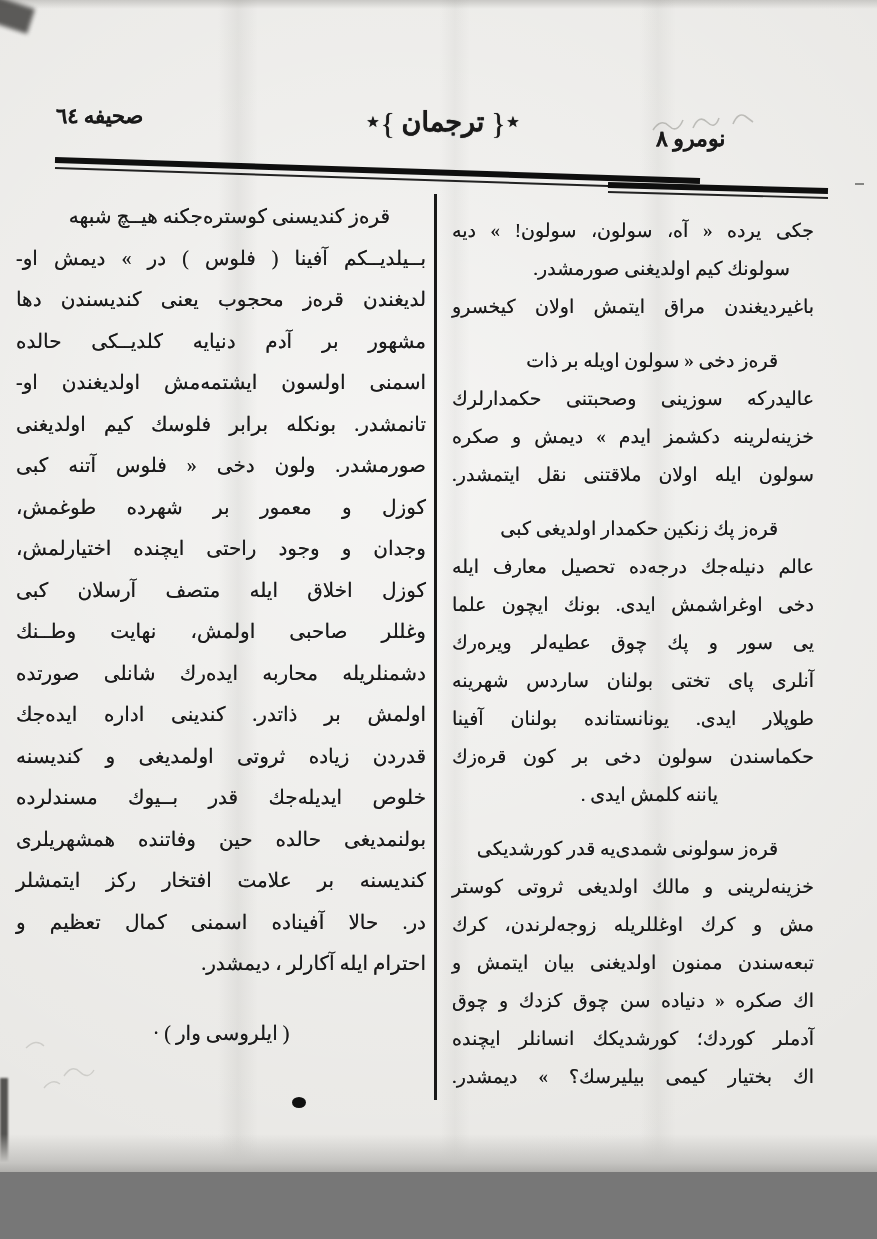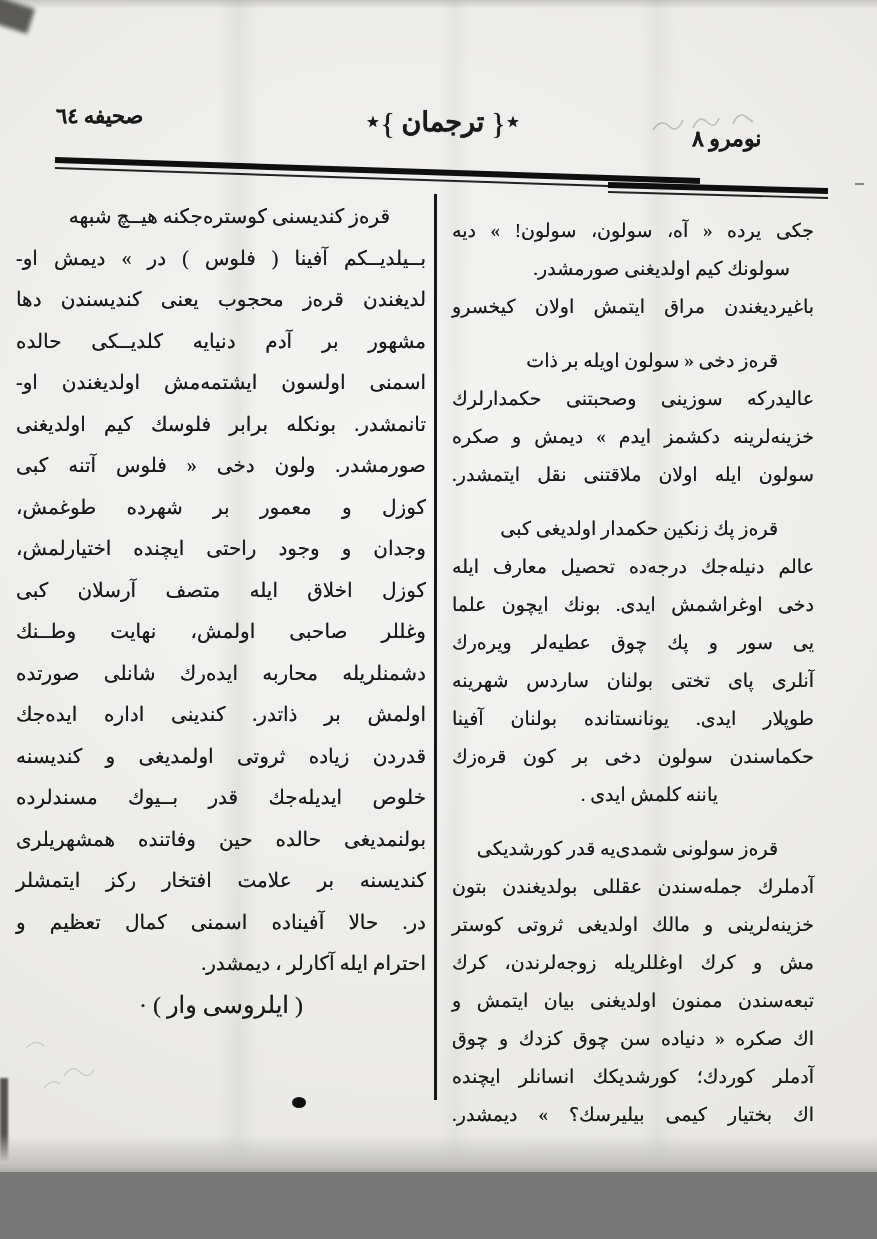--- a/index.html
+++ b/index.html
@@ -19,35 +19,35 @@
   .fold{position:absolute;top:0;height:1239px;pointer-events:none;}
   .fold.f1{left:218px;width:40px;background:linear-gradient(90deg,rgba(120,120,115,0),rgba(120,120,115,.10),rgba(120,120,115,0));}
   .fold.f2{left:640px;width:36px;background:linear-gradient(90deg,rgba(120,120,115,0),rgba(120,120,115,.08),rgba(120,120,115,0));}
   .fold.f3{left:440px;width:30px;background:linear-gradient(90deg,rgba(120,120,115,0),rgba(120,120,115,.07),rgba(120,120,115,0));}
 
   
   .hdr-page{position:absolute;left:56px;top:104px;font-size:21px;font-weight:bold;direction:rtl;letter-spacing:1px;text-shadow:0 0 .6px rgba(20,20,20,.8);}
   .masthead{position:absolute;left:328px;top:106px;width:230px;text-align:center;direction:rtl;font-size:27px;font-weight:bold;text-shadow:0 0 .7px rgba(10,10,10,.9);}
   .masthead .orn{font-size:20px;vertical-align:3px;padding:0 2px;}
   .masthead .brace{font-size:30px;font-weight:normal;vertical-align:-2px;}
-  .hdr-issue{position:absolute;left:692px;top:126px;font-size:22px;font-weight:bold;direction:rtl;letter-spacing:2px;text-shadow:0 0 .6px rgba(20,20,20,.8);}
+  .hdr-issue{position:absolute;left:656px;top:126px;font-size:22px;font-weight:bold;direction:rtl;letter-spacing:2px;text-shadow:0 0 .6px rgba(20,20,20,.8);}
   .scribble{position:absolute;opacity:.5;}
 
   
   .divider{position:absolute;left:434px;top:194px;width:2.5px;height:906px;background:#181818;}
   .col{position:absolute;direction:rtl;}
   .col-right{left:452px;top:196px;width:362px;font-size:19px;}
   .col-left{left:16px;top:196px;width:410px;font-size:20px;}
   .line{line-height:38px;height:38px;white-space:nowrap;text-align:justify;text-align-last:justify;text-shadow:0 0 .6px rgba(25,25,25,.75);}
   .col-left .line{line-height:41.5px;height:41.5px;}
   .line.ralign{text-align:right;text-align-last:right;}
   .line.ind{padding-right:36px;}
   .line.ind2{padding-right:24px;}
   .para{margin:16px 0 10px 0;}
-  .footer-note{text-align:center;text-align-last:center;font-size:24px;line-height:40px;white-space:nowrap;text-shadow:0 0 .6px rgba(25,25,25,.75);}
+  .footer-note{margin-top:28px;text-align:center;text-align-last:center;font-size:20px;line-height:40px;white-space:nowrap;text-shadow:0 0 .6px rgba(25,25,25,.75);}
   .ink-dot{position:absolute;left:292px;top:1097px;width:14px;height:11px;background:#101010;border-radius:50%;filter:blur(.4px);}
   .dash-right{position:absolute;left:855px;top:183px;width:9px;height:2px;background:#5a5a57;opacity:.7;}
 </style>
 </head>
 <body>
 
 <div id="stage">
 
   <div class="edge-top"></div>
   <div class="fold f1"></div>
@@ -101,21 +101,20 @@
       <div class="line">عالم دنیله‌جك درجه‌ده تحصیل معارف ایله</div>
       <div class="line">دخی اوغراشمش ایدی. بونك ایچون علما</div>
       <div class="line">یی سور و پك چوق عطیه‌لر ویره‌رك</div>
       <div class="line">آنلری پای تختی بولنان ساردس شهرینه</div>
       <div class="line">طوپلار ایدی. یونانستانده بولنان آفینا</div>
       <div class="line">حکماسندن سولون دخی بر کون قره‌زك</div>
       <div class="line ralign" style="padding-right:96px">یاننه کلمش ایدی .</div>
     </div>
     <div class="para">
       <div class="line ralign ind">قره‌ز سولونی شمدی‌یه قدر کورشدیکی</div>
-      <div class="line">آدملرك جمله‌سندن عقللی بولدیغندن بتون</div>
       <div class="line">خزینه‌لرینی و مالك اولدیغی ثروتی کوستر</div>
       <div class="line">مش و کرك اوغللریله زوجه‌لرندن، کرك</div>
       <div class="line">تبعه‌سندن ممنون اولدیغنی بیان ایتمش و</div>
       <div class="line">اك صکره « دنیاده سن چوق کزدك و چوق</div>
       <div class="line">آدملر کوردك؛ کورشدیکك انسانلر ایچنده</div>
       <div class="line">اك بختیار کیمی بیلیرسك؟ » دیمشدر.</div>
     </div>
   </div>
 
   <div class="col col-left" lang="ota">

